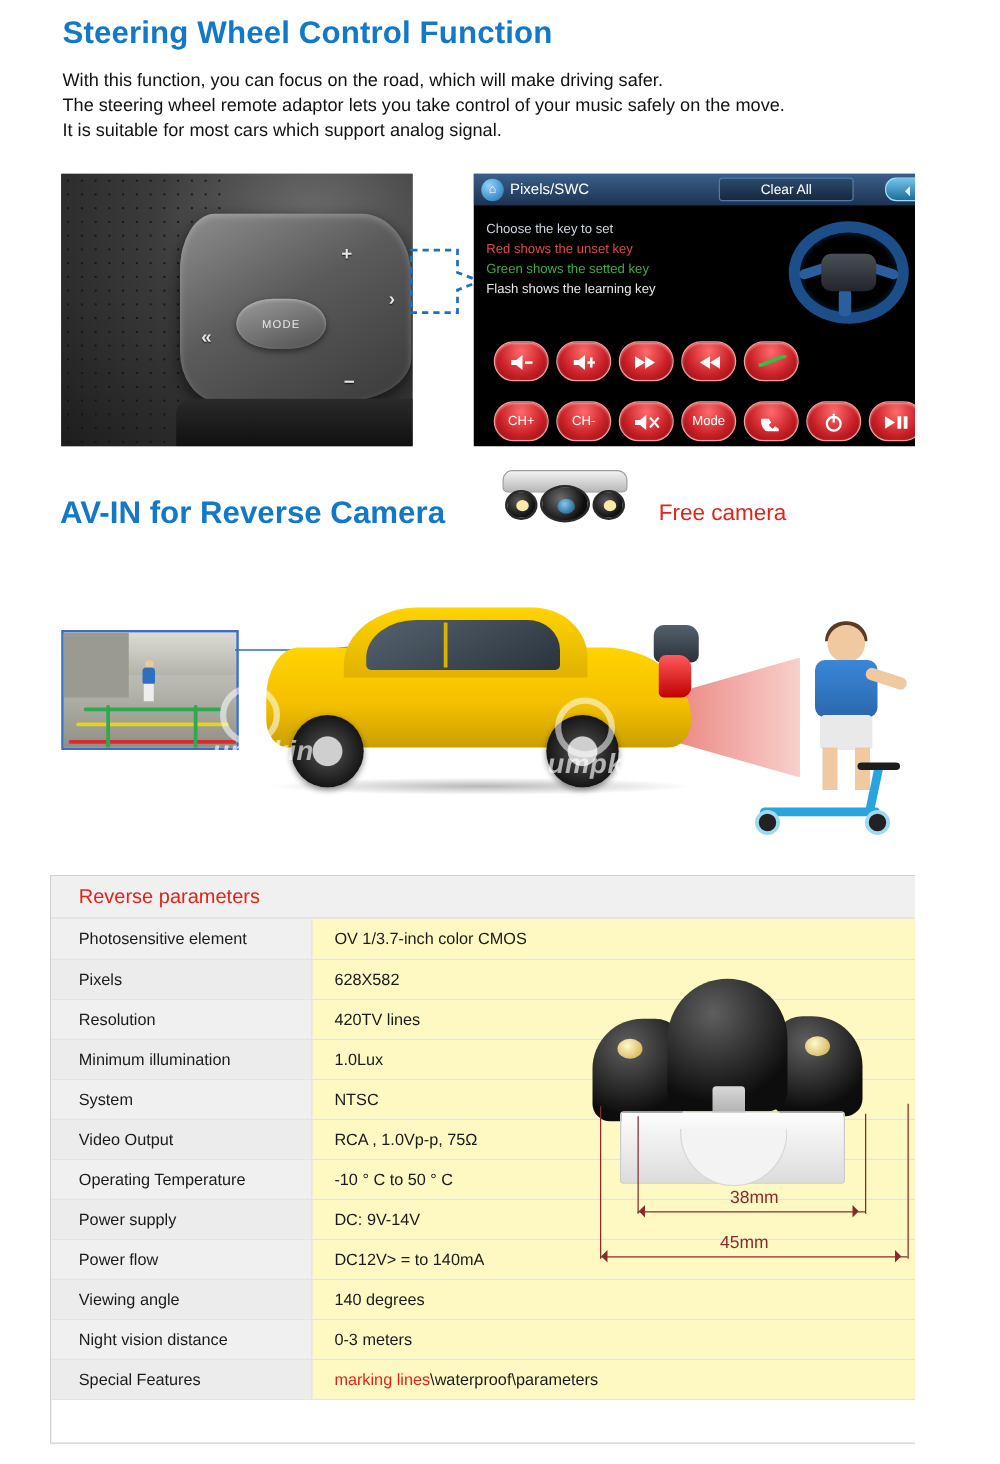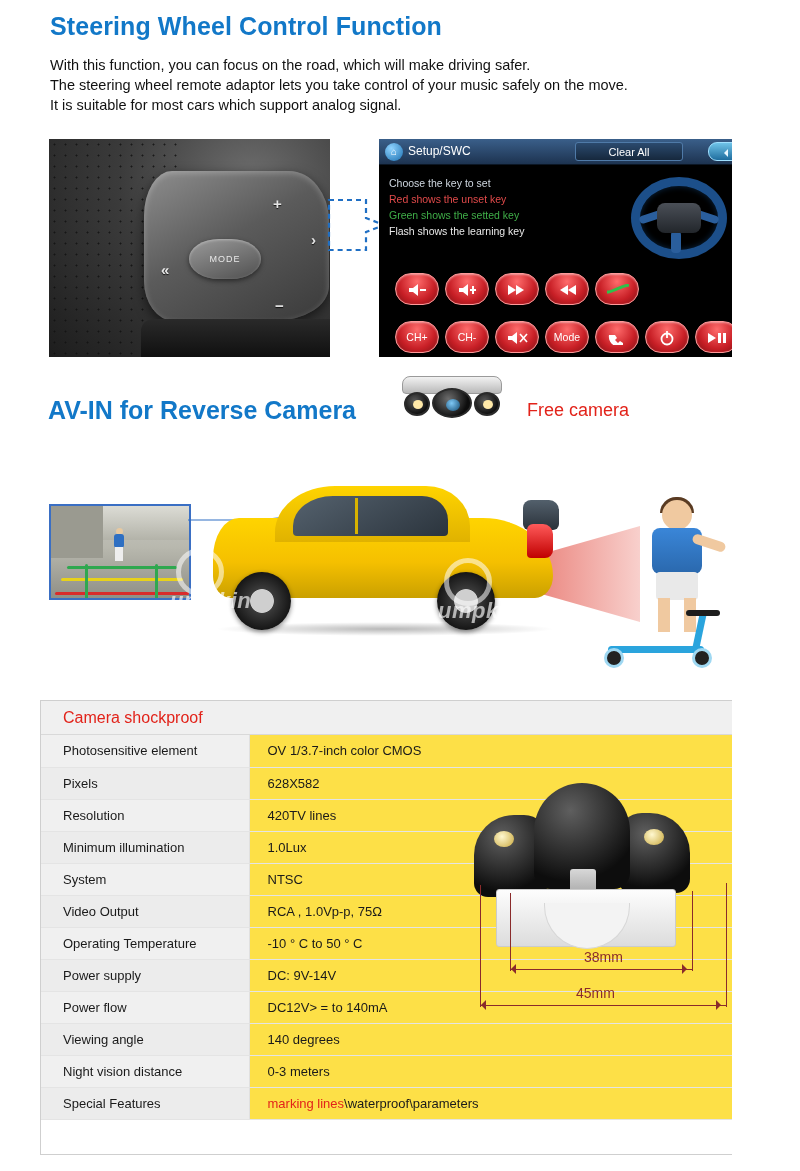--- a/index.html
+++ b/index.html
@@ -283,21 +283,21 @@
     border: 1px solid #cfcfcf; background: #fff;
   }
   .tbl-head {
     height: 34px; background: #f0f0f0; border-bottom: 1px solid #d9d9d9;
     display: flex; align-items: center; padding-left: 22px;
   }
   .tbl-head span { color: #e2231a; font-size: 16px; }
   table { width: 100%; border-collapse: collapse; table-layout: fixed; }
   td { height: 32px; font-size: 13px; color: #1a1a1a; border-bottom: 1px solid #e4e4e4; }
   td.k { width: 208px; background: #f0f0f0; padding-left: 22px; border-right: 1px solid #e0e0e0; }
-  td.v { padding-left: 18px; background: #fde047; }
+  td.v { padding-left: 18px; background: #fef9c3; }
   tr:nth-child(even) td.k { background: #ececec; }
   td.v .red { color: #e2231a; }
 
   
   .prod {
     position: absolute; left: 425px; top: 72px; width: 290px; height: 270px;
   }
   .prod .blk {
     position: absolute; background: radial-gradient(circle at 38% 26%, #5f5f5f, #0d0d0d 72%);
   }
@@ -374,21 +374,21 @@
     <div class="sw-lip"></div>
   </div>
 
   <svg class="connector" viewBox="0 0 62 66">
     <path d="M3 8 L40 8 L40 26 L58 33 L40 40 L40 58 L3 58 Z" fill="none" stroke="#1f6fc4" stroke-width="2.2" stroke-dasharray="5 4"></path>
   </svg>
 
   <div class="swc">
     <div class="swc-top"></div>
     <div class="swc-home">⌂</div>
-    <div class="swc-title">Setup/SWC</div>
+    <div class="swc-title">Pixels/SWC</div>
     <div class="swc-clear">Clear All</div>
     <div class="swc-back"></div>
 
     <div class="swc-lines">
       <div>Choose the key to set</div>
       <div class="red">Red shows the unset key</div>
       <div class="green">Green shows the setted key</div>
       <div class="flash">Flash shows the learning key</div>
     </div>
 
@@ -527,21 +527,21 @@
     </div>
 
     <div class="wm-o wmo1"></div>
     <div class="wm wm1">umpkin</div>
     <div class="wm-o wmo2"></div>
     <div class="wm wm2">umpkin</div>
   </div>
 
   <div class="tablewrap">
     <div class="tbl-head">
-      <span>Camera shockproof</span>
+      <span>Reverse parameters</span>
     </div>
 
     <table>
       <tbody>
         <tr>
           <td class="k">Photosensitive element</td>
           <td class="v">OV 1/3.7-inch color CMOS</td>
         </tr>
         <tr>
           <td class="k">Pixels</td>

